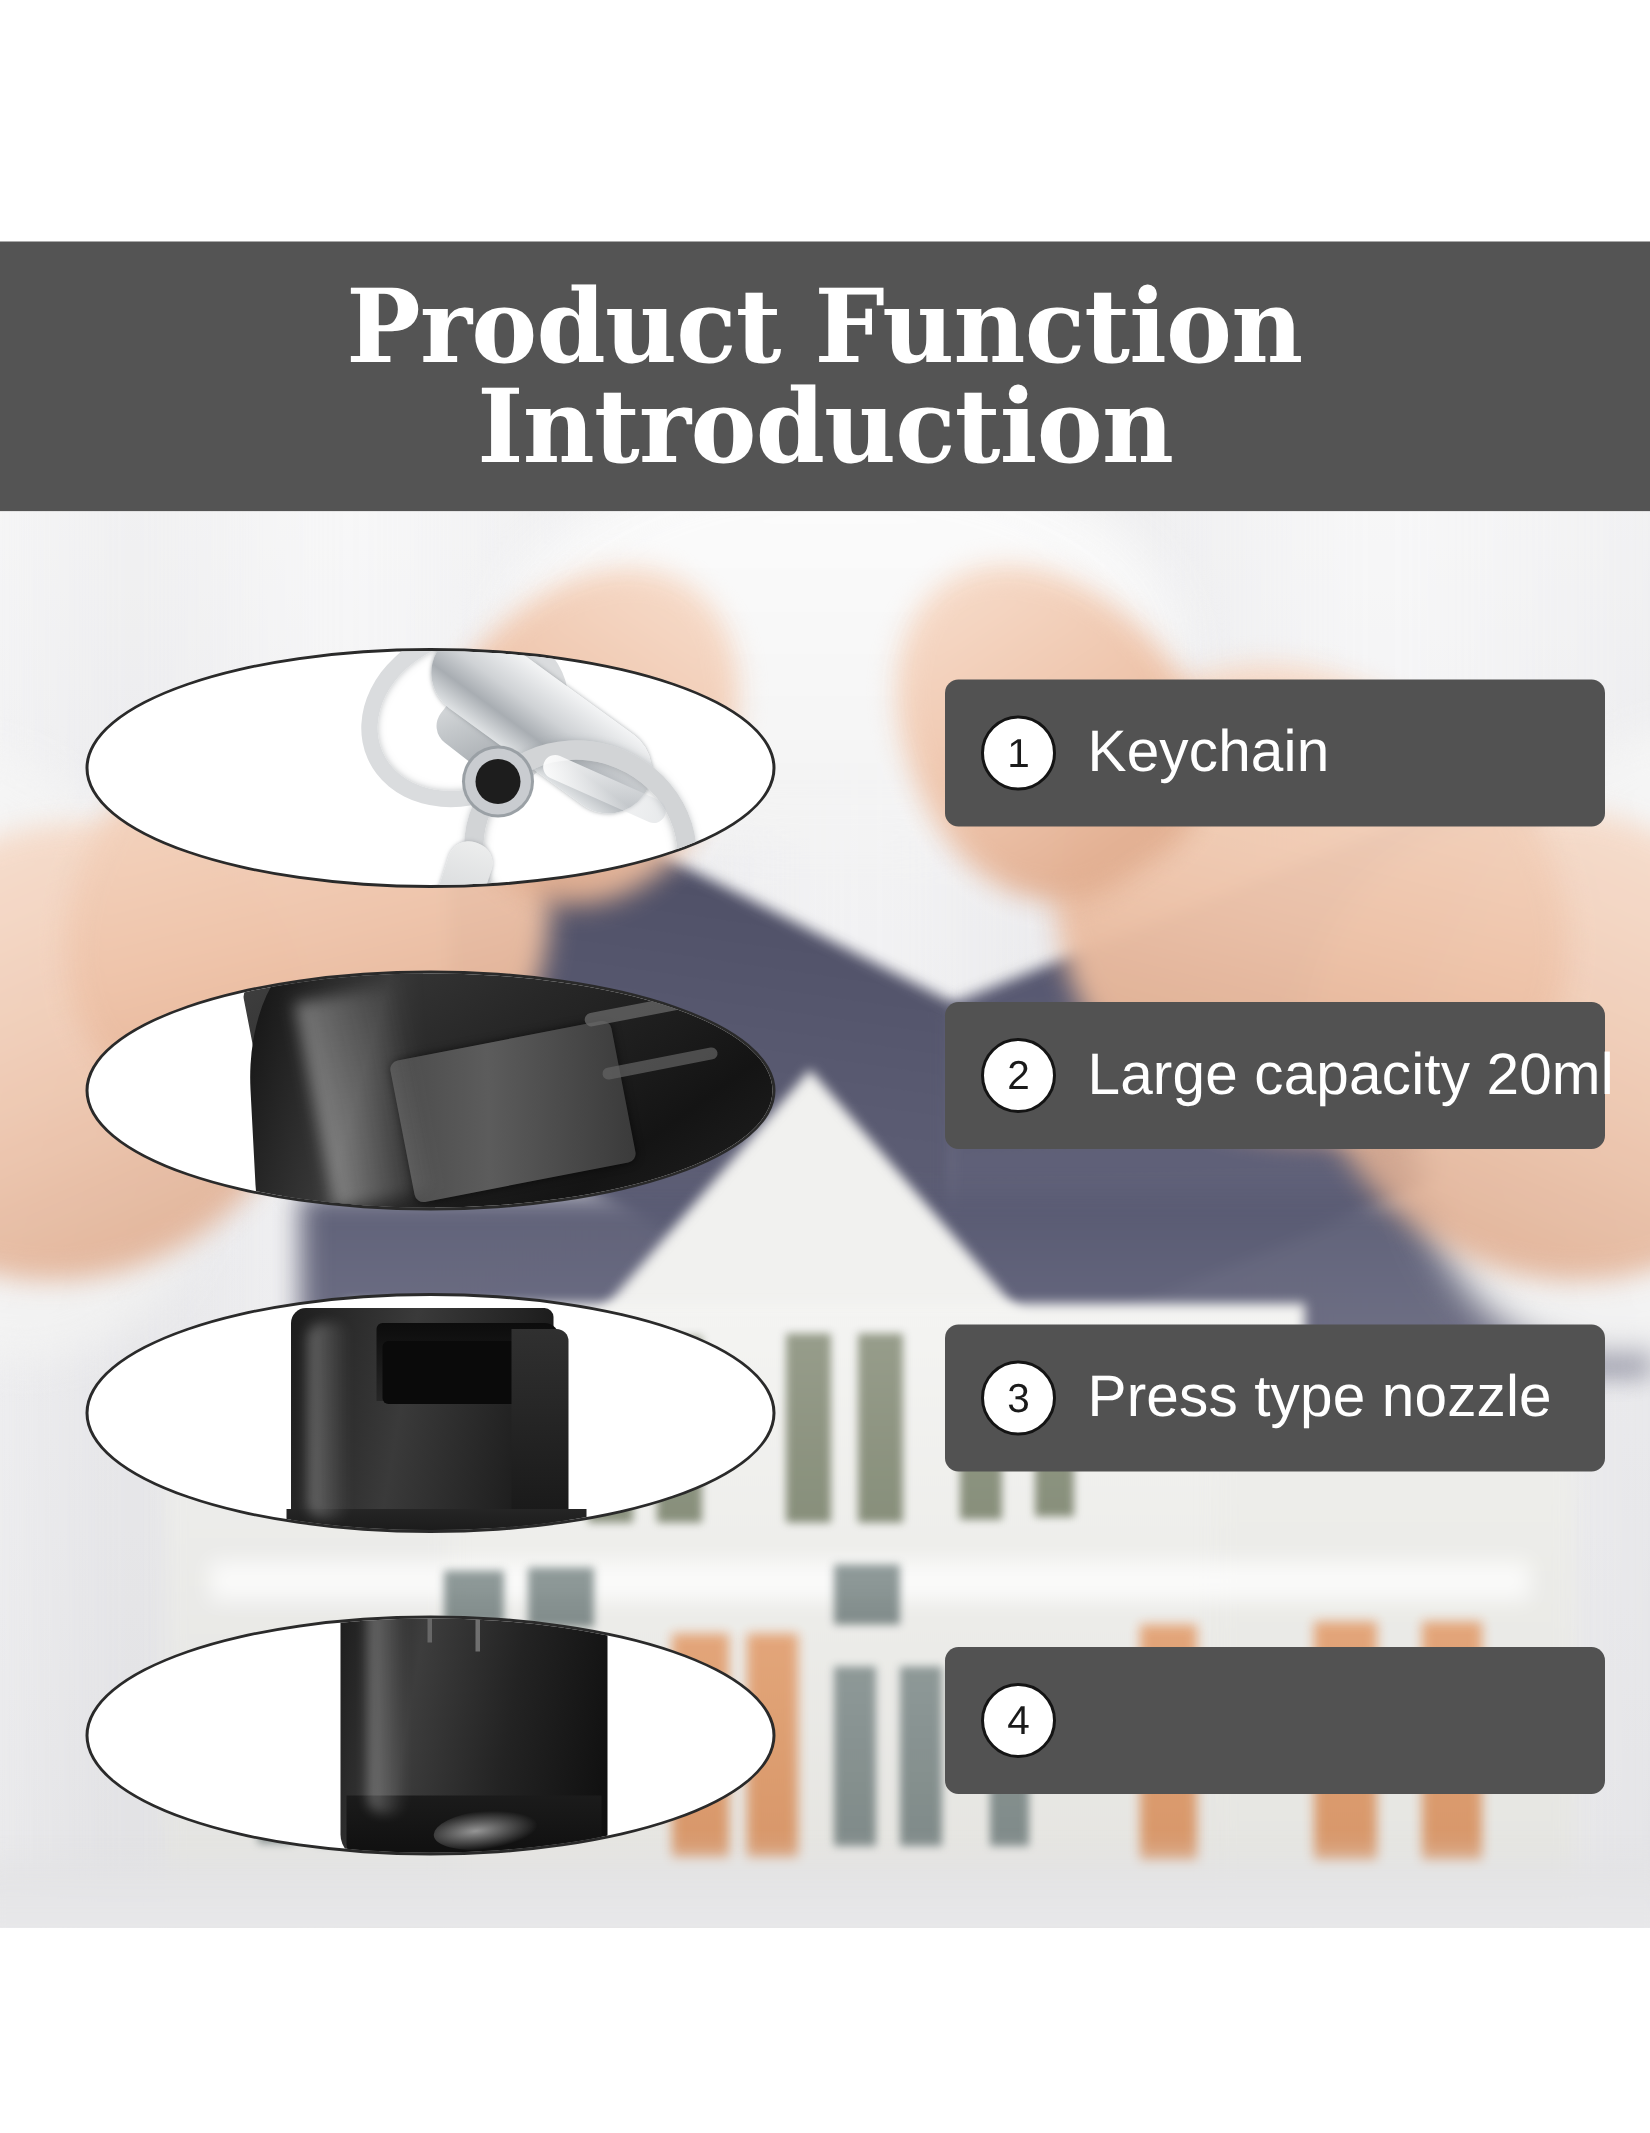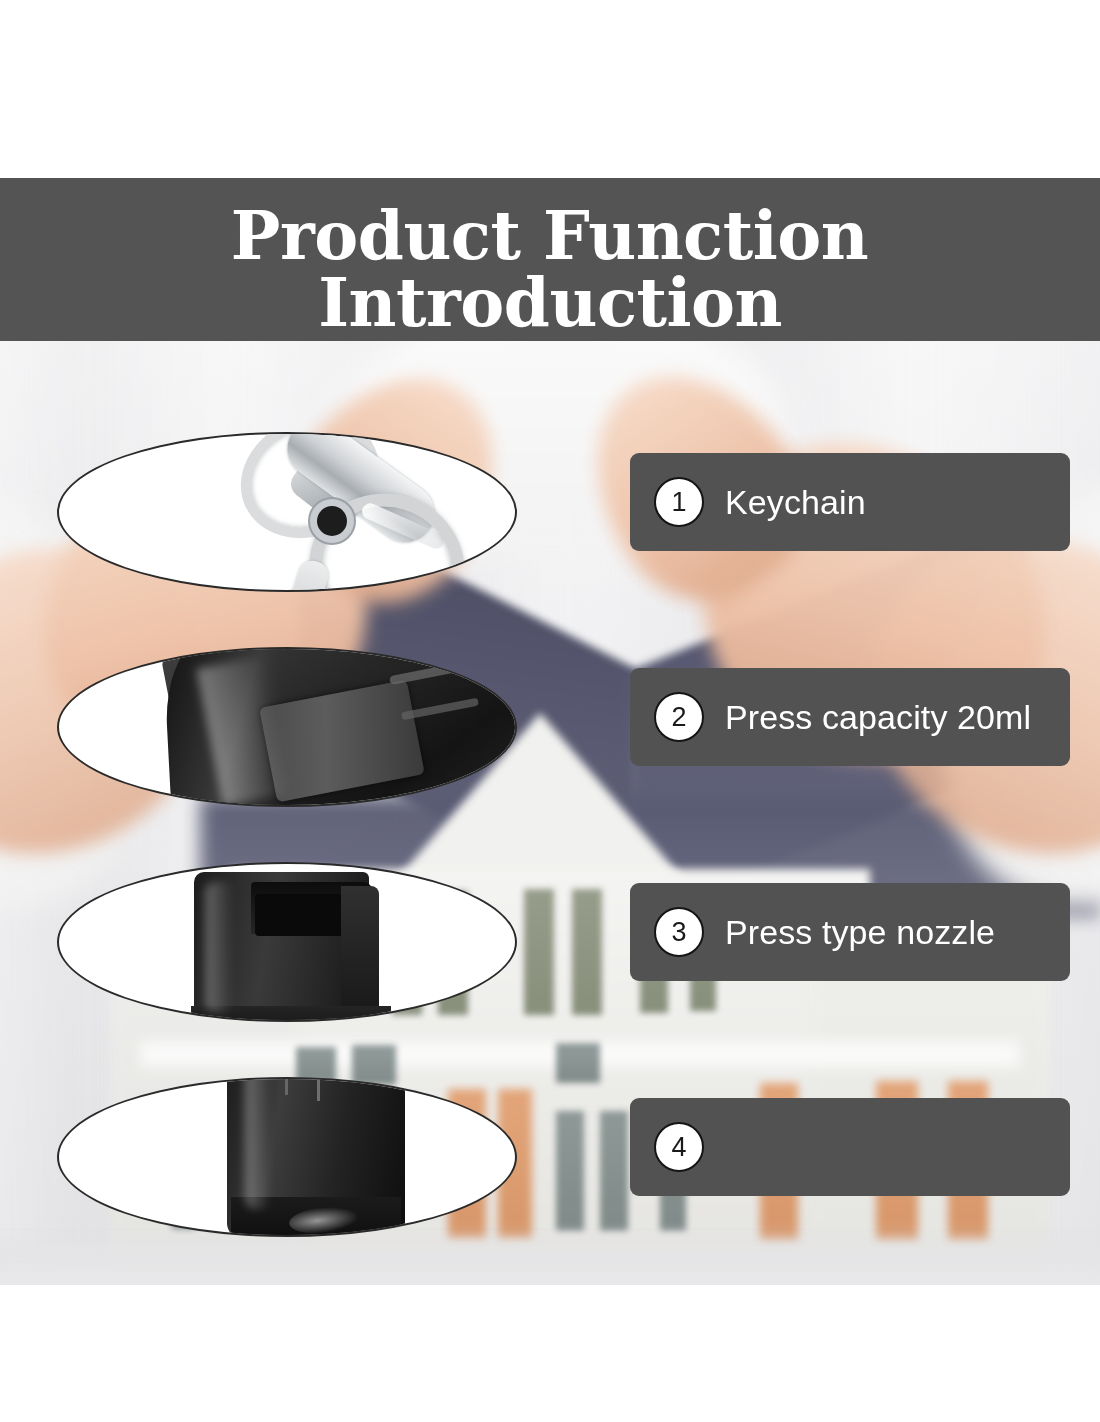--- a/index.html
+++ b/index.html
@@ -16,21 +16,21 @@
     width: 1100px;
     height: 1422px;
     background: #ffffff;
     overflow: hidden;
   }
 
   
   .title-banner {
     position: absolute;
     left: 0;
-    top: 178px;
+    top: 161px;
     width: 1100px;
     height: 180px;
     background: #545454;
     display: flex;
     flex-direction: column;
     align-items: center;
     justify-content: center;
     box-sizing: border-box;
     padding-top: 2px;
   }
@@ -513,21 +513,21 @@
     font-size: 27px;
     font-weight: 400;
     display: flex;
     align-items: center;
     justify-content: center;
     line-height: 1;
     font-family: "Liberation Sans", sans-serif;
   }
   .label-text {
     color: #ffffff;
-    font-size: 34px;
+    font-size: 39px;
     font-weight: 400;
     margin-left: 21px;
     white-space: nowrap;
     letter-spacing: 0.1px;
     font-family: "Liberation Sans", sans-serif;
   }
 </style>
 </head>
 <body>
 
@@ -639,21 +639,21 @@
       </div>
     </div>
 
     <div class="label-bar" style="top:112px;">
       <div class="num-circle">1</div>
       <div class="label-text">Keychain</div>
     </div>
 
     <div class="label-bar" style="top:327px;">
       <div class="num-circle">2</div>
-      <div class="label-text">Press capacity 20ml</div>
+      <div class="label-text">Large capacity 20ml</div>
     </div>
 
     <div class="label-bar" style="top:542px;">
       <div class="num-circle">3</div>
       <div class="label-text">Press type nozzle</div>
     </div>
 
     <div class="label-bar" style="top:757px;">
       <div class="num-circle">4</div>
     </div>

